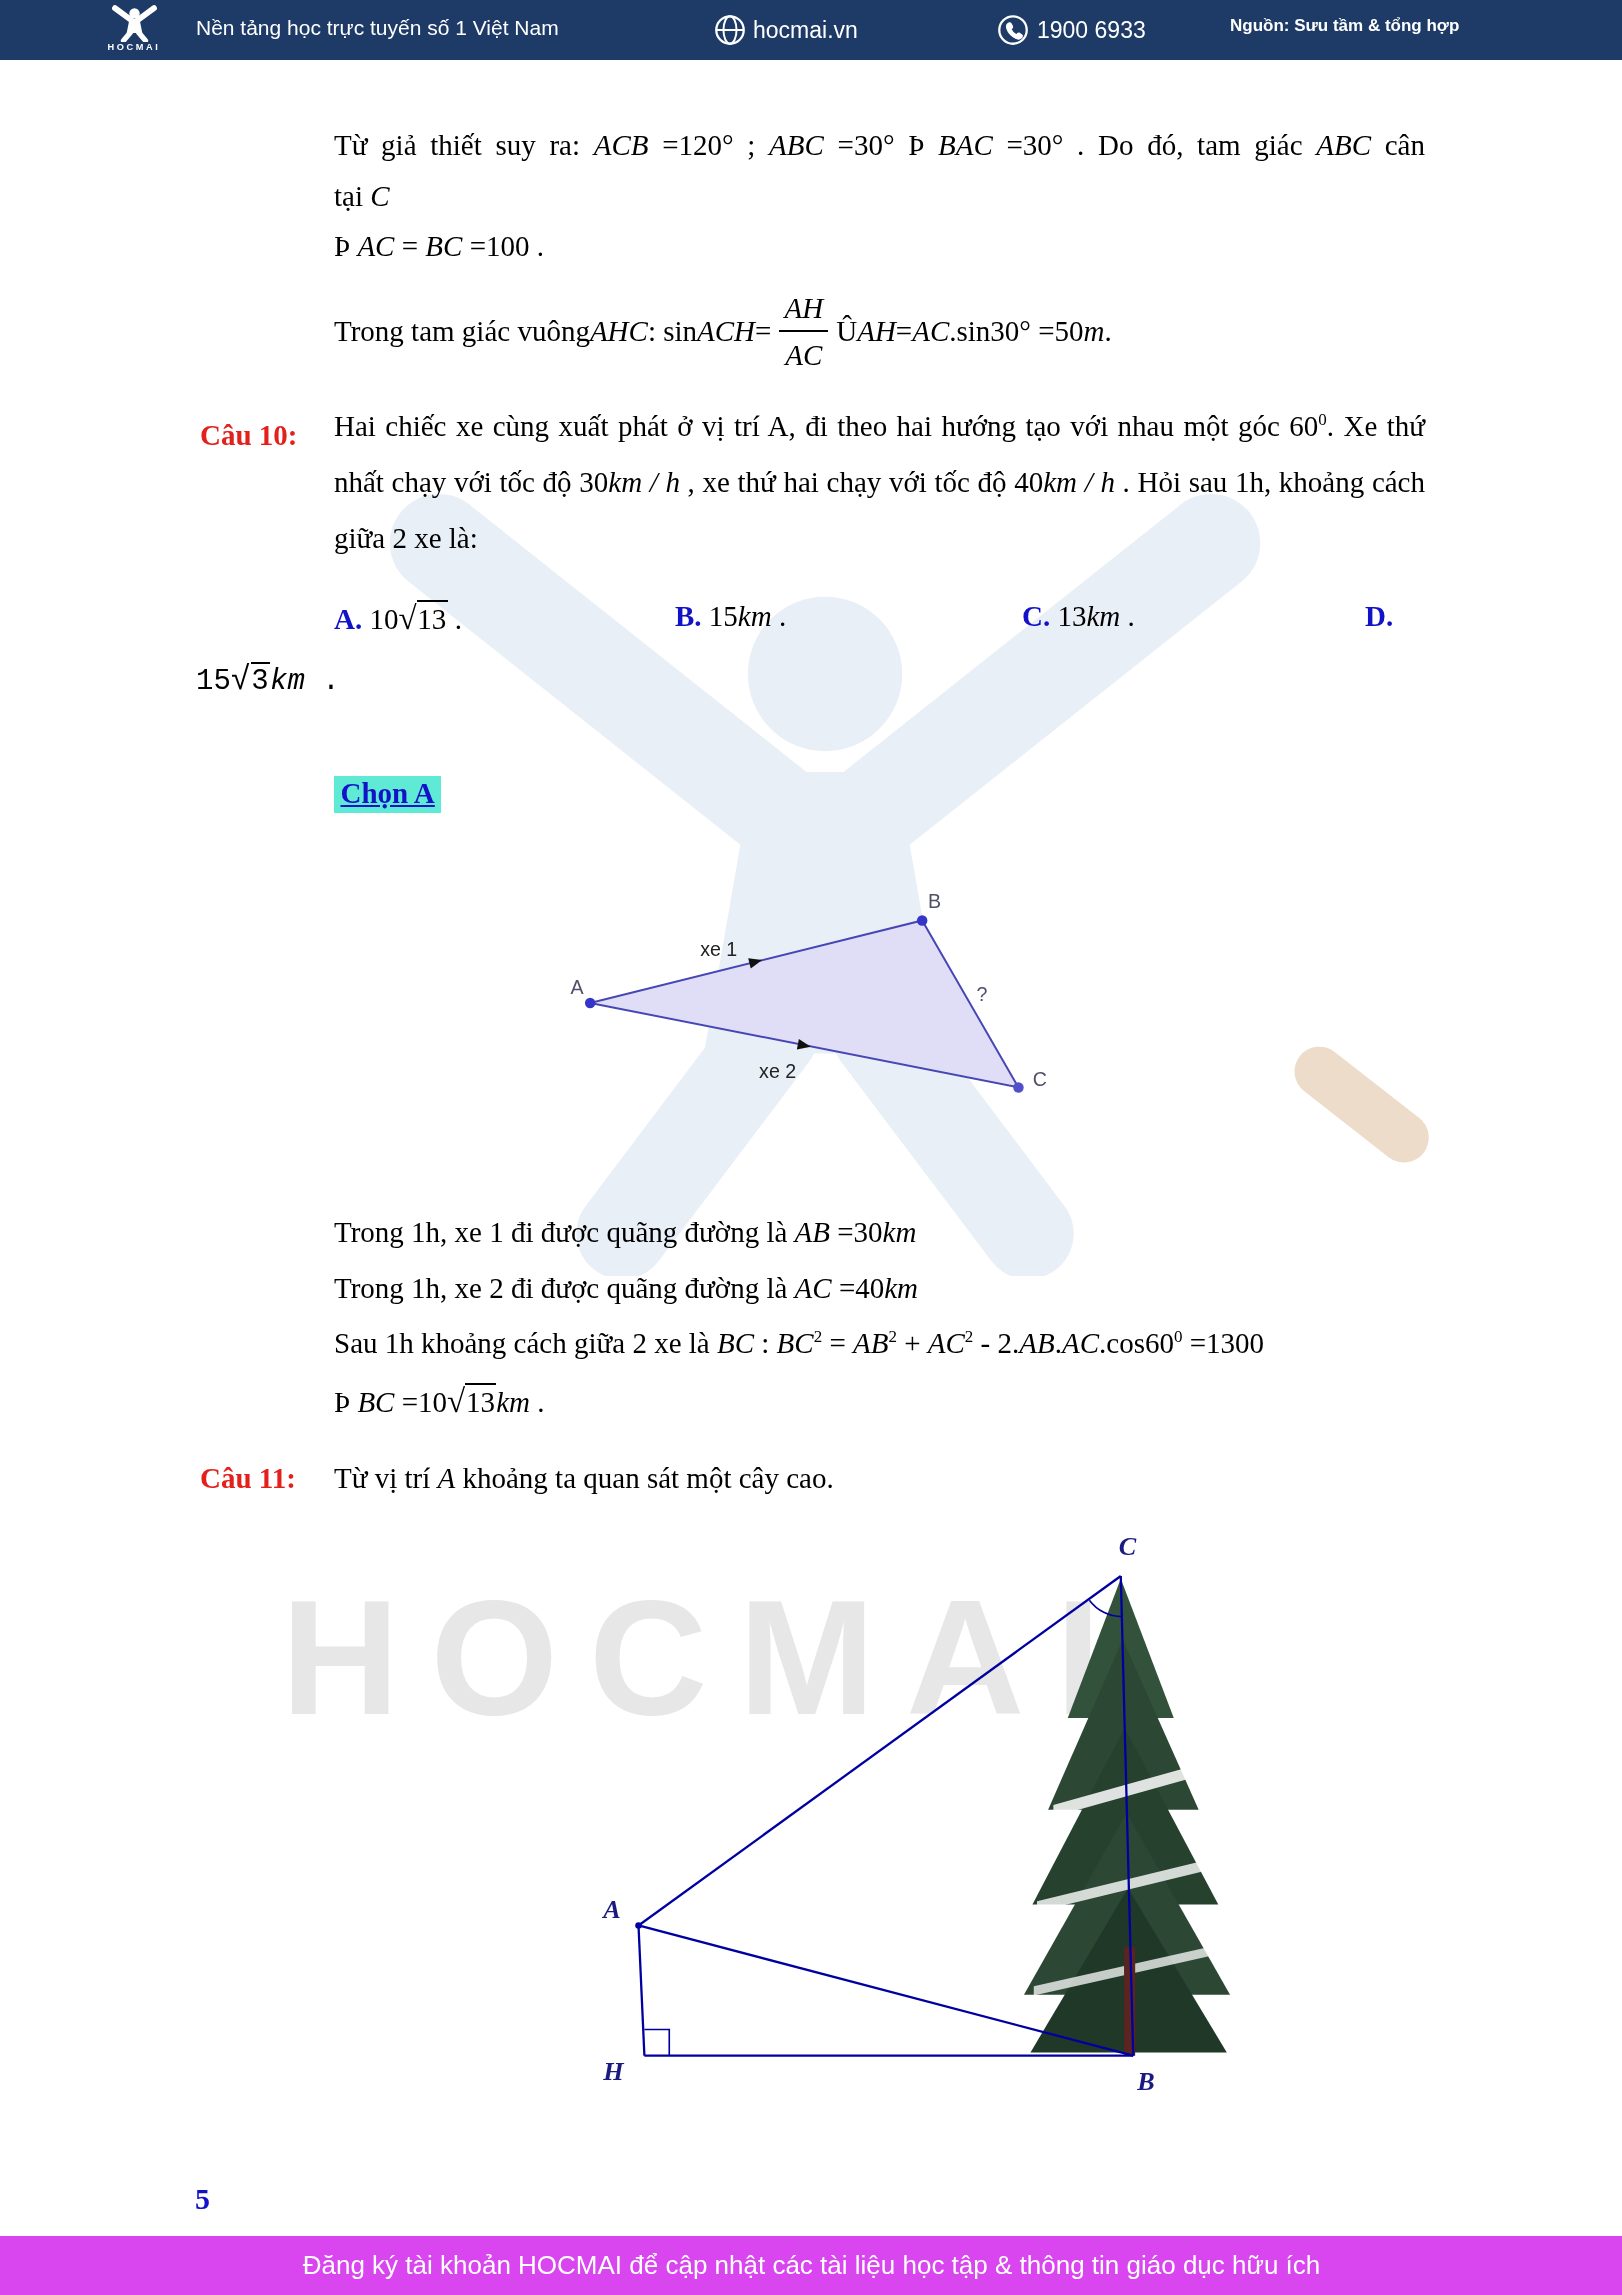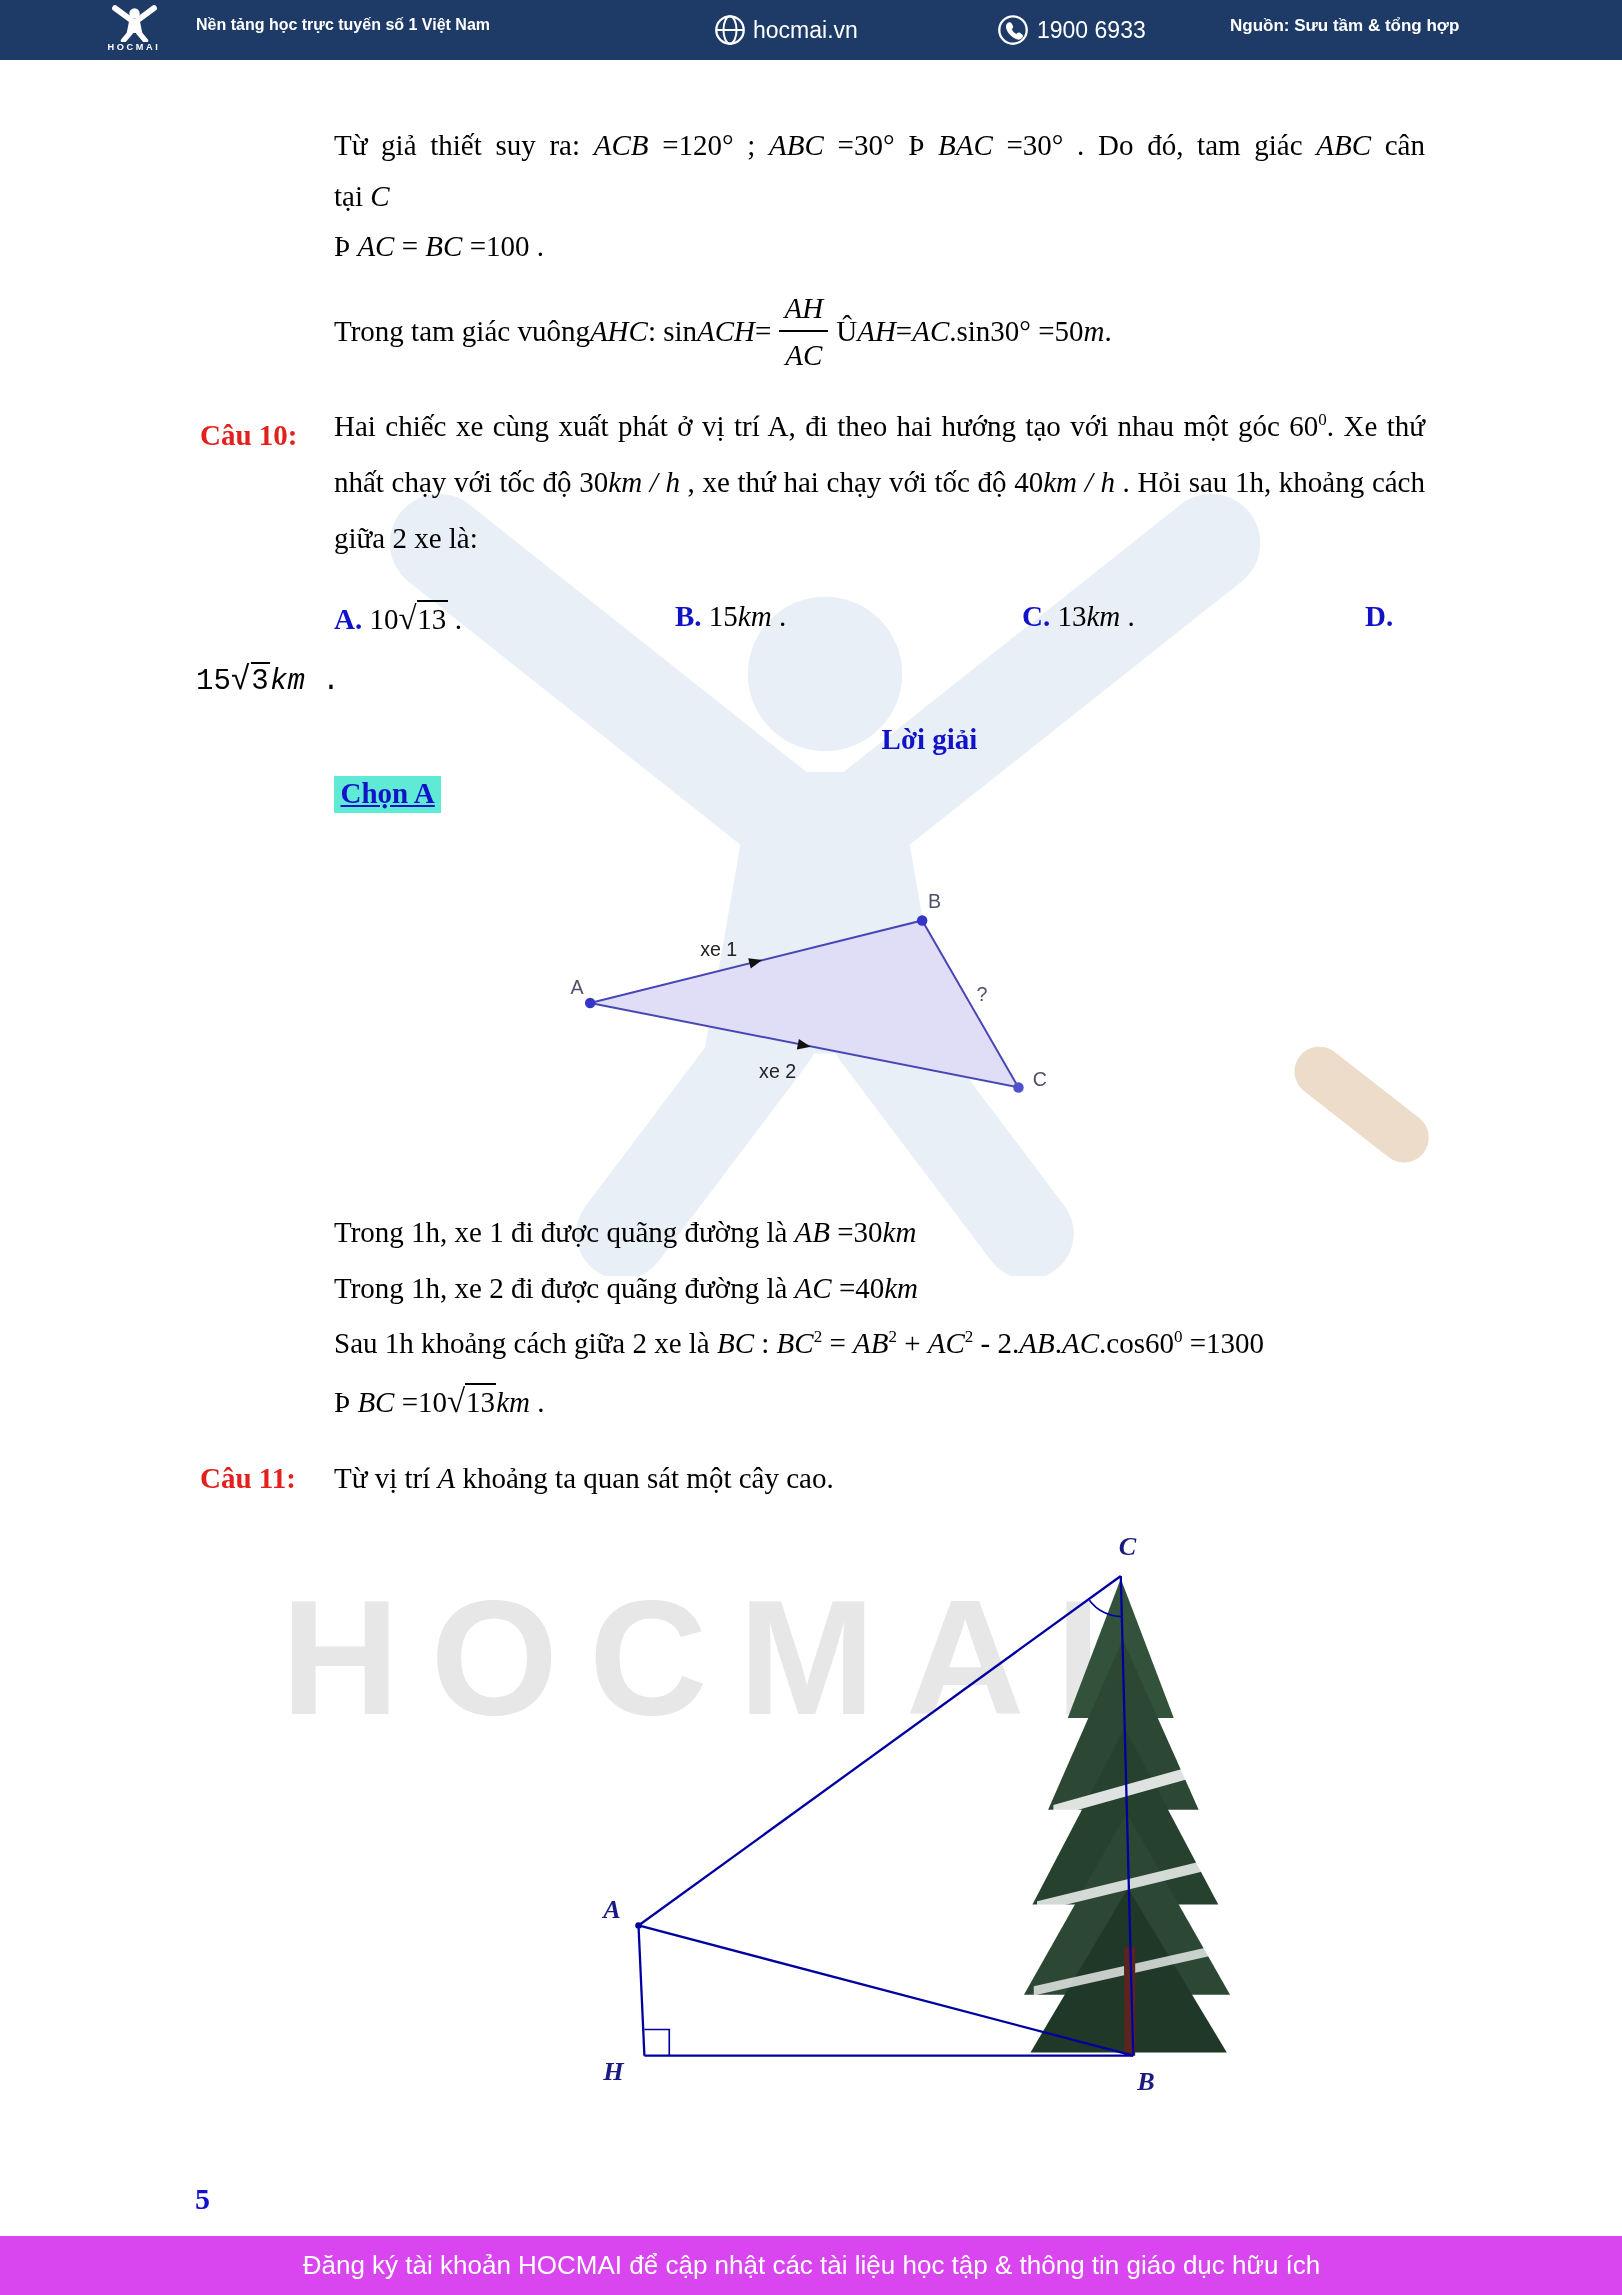--- a/index.html
+++ b/index.html
@@ -6,21 +6,21 @@
   .page { position:relative; width:1623px; height:2295px; background:#ffffff; overflow:hidden;
           font-family:"Liberation Serif", serif; color:#000; }
 
   
   .z0 { z-index:0; } .z1 { z-index:1; } .z2 { z-index:2; }
   .abs { position:absolute; }
 
   
   .header { position:absolute; top:0; left:0; right:0; height:60px; background:#1d3b66;
             color:#fff; font-family:"Liberation Sans", sans-serif; z-index:5; }
-  .header .tagline { position:absolute; left:196px; top:15.7px; font-size:16px; font-weight:bold; }
+  .header .tagline { position:absolute; left:196px; top:15.7px; font-size:21px; font-weight:normal; }
   .header .site    { position:absolute; left:753px; top:17px; font-size:23px; }
   .header .phone   { position:absolute; left:1037px; top:17px; font-size:23px; }
   .header .source  { position:absolute; left:1230px; top:15.7px; font-size:17px; font-weight:bold; }
   .logo { position:absolute; left:98px; top:2.6px; width:72px; height:55px; text-align:center; }
   .logo .logotext { display:block; font-size:9.2px; letter-spacing:2.6px; color:#fff; font-weight:bold; margin-top:-1.3px; }
 
   
   .footer { position:absolute; left:0; right:0; bottom:0; height:59px; background:#d946ef; color:#fff;
             display:flex; align-items:center; justify-content:center;
             font-family:"Liberation Sans", sans-serif; font-size:26px; z-index:5; }
@@ -156,21 +156,20 @@
     <span class="blue">C.</span>
     <span>13</span><span class="m">km</span><span> .</span>
   </div>
   <div class="line" style="left:1365px; top:595px;">
     <span class="blue">D.</span>
   </div>
   <div class="line" style="left:196px; top:657px;font-family:Liberation Mono, monospace;">
     <span>15</span><span class="sqrt"><span class="rsign">√</span><span class="rad">3</span></span><span class="m">km</span><span> .</span>
   </div>
 
-  <div class="line center-blue" style="left:334px; top:718px; width:1191px;">Lời giải</div>
 
   <div class="abs z2" style="left:334px; top:776px;">
     <span class="chon">Chọn A</span>
   </div>
 
   <svg class="abs z1" style="left:543px; top:870px;" width="537" height="262" viewBox="0 0 820 400">
     <polygon points="72,203 579,77 726,332" fill="#dfdef6" stroke="#4646b4" stroke-width="3"></polygon>
     <g transform="translate(325,140) rotate(-14)">
       <path d="M-10,-8 L10,0 L-10,8 Z" fill="#111"></path>
     </g>

